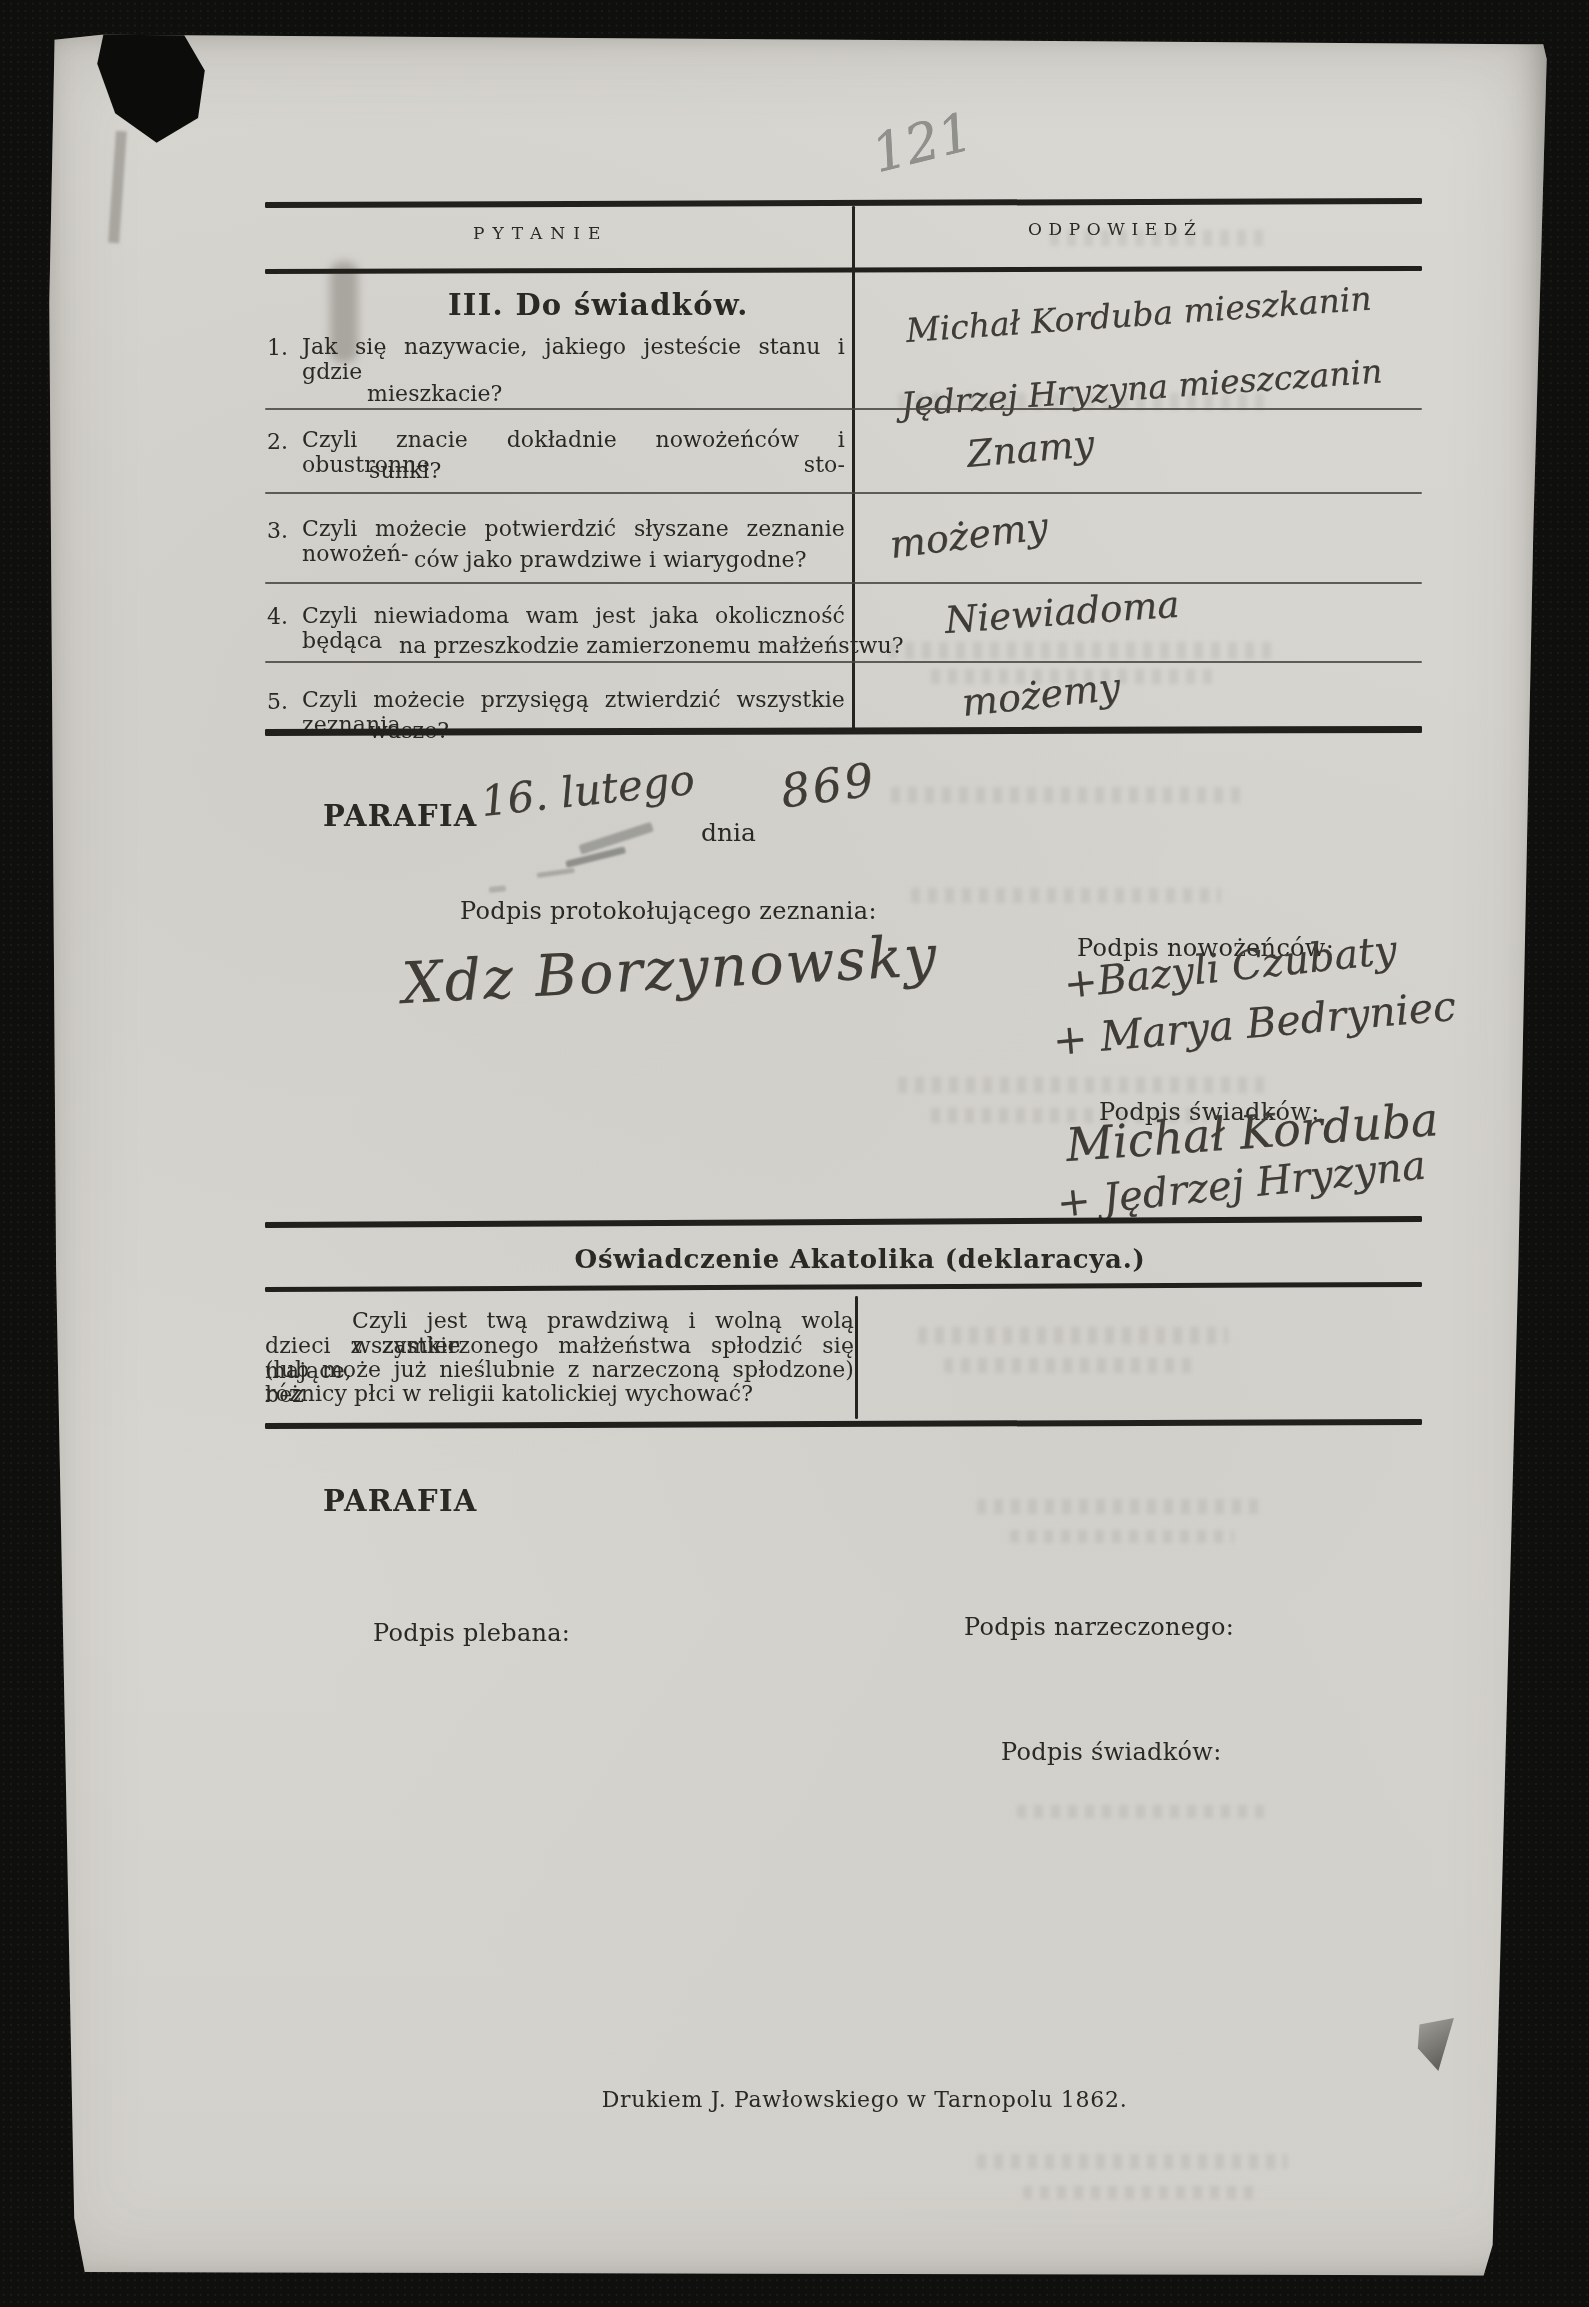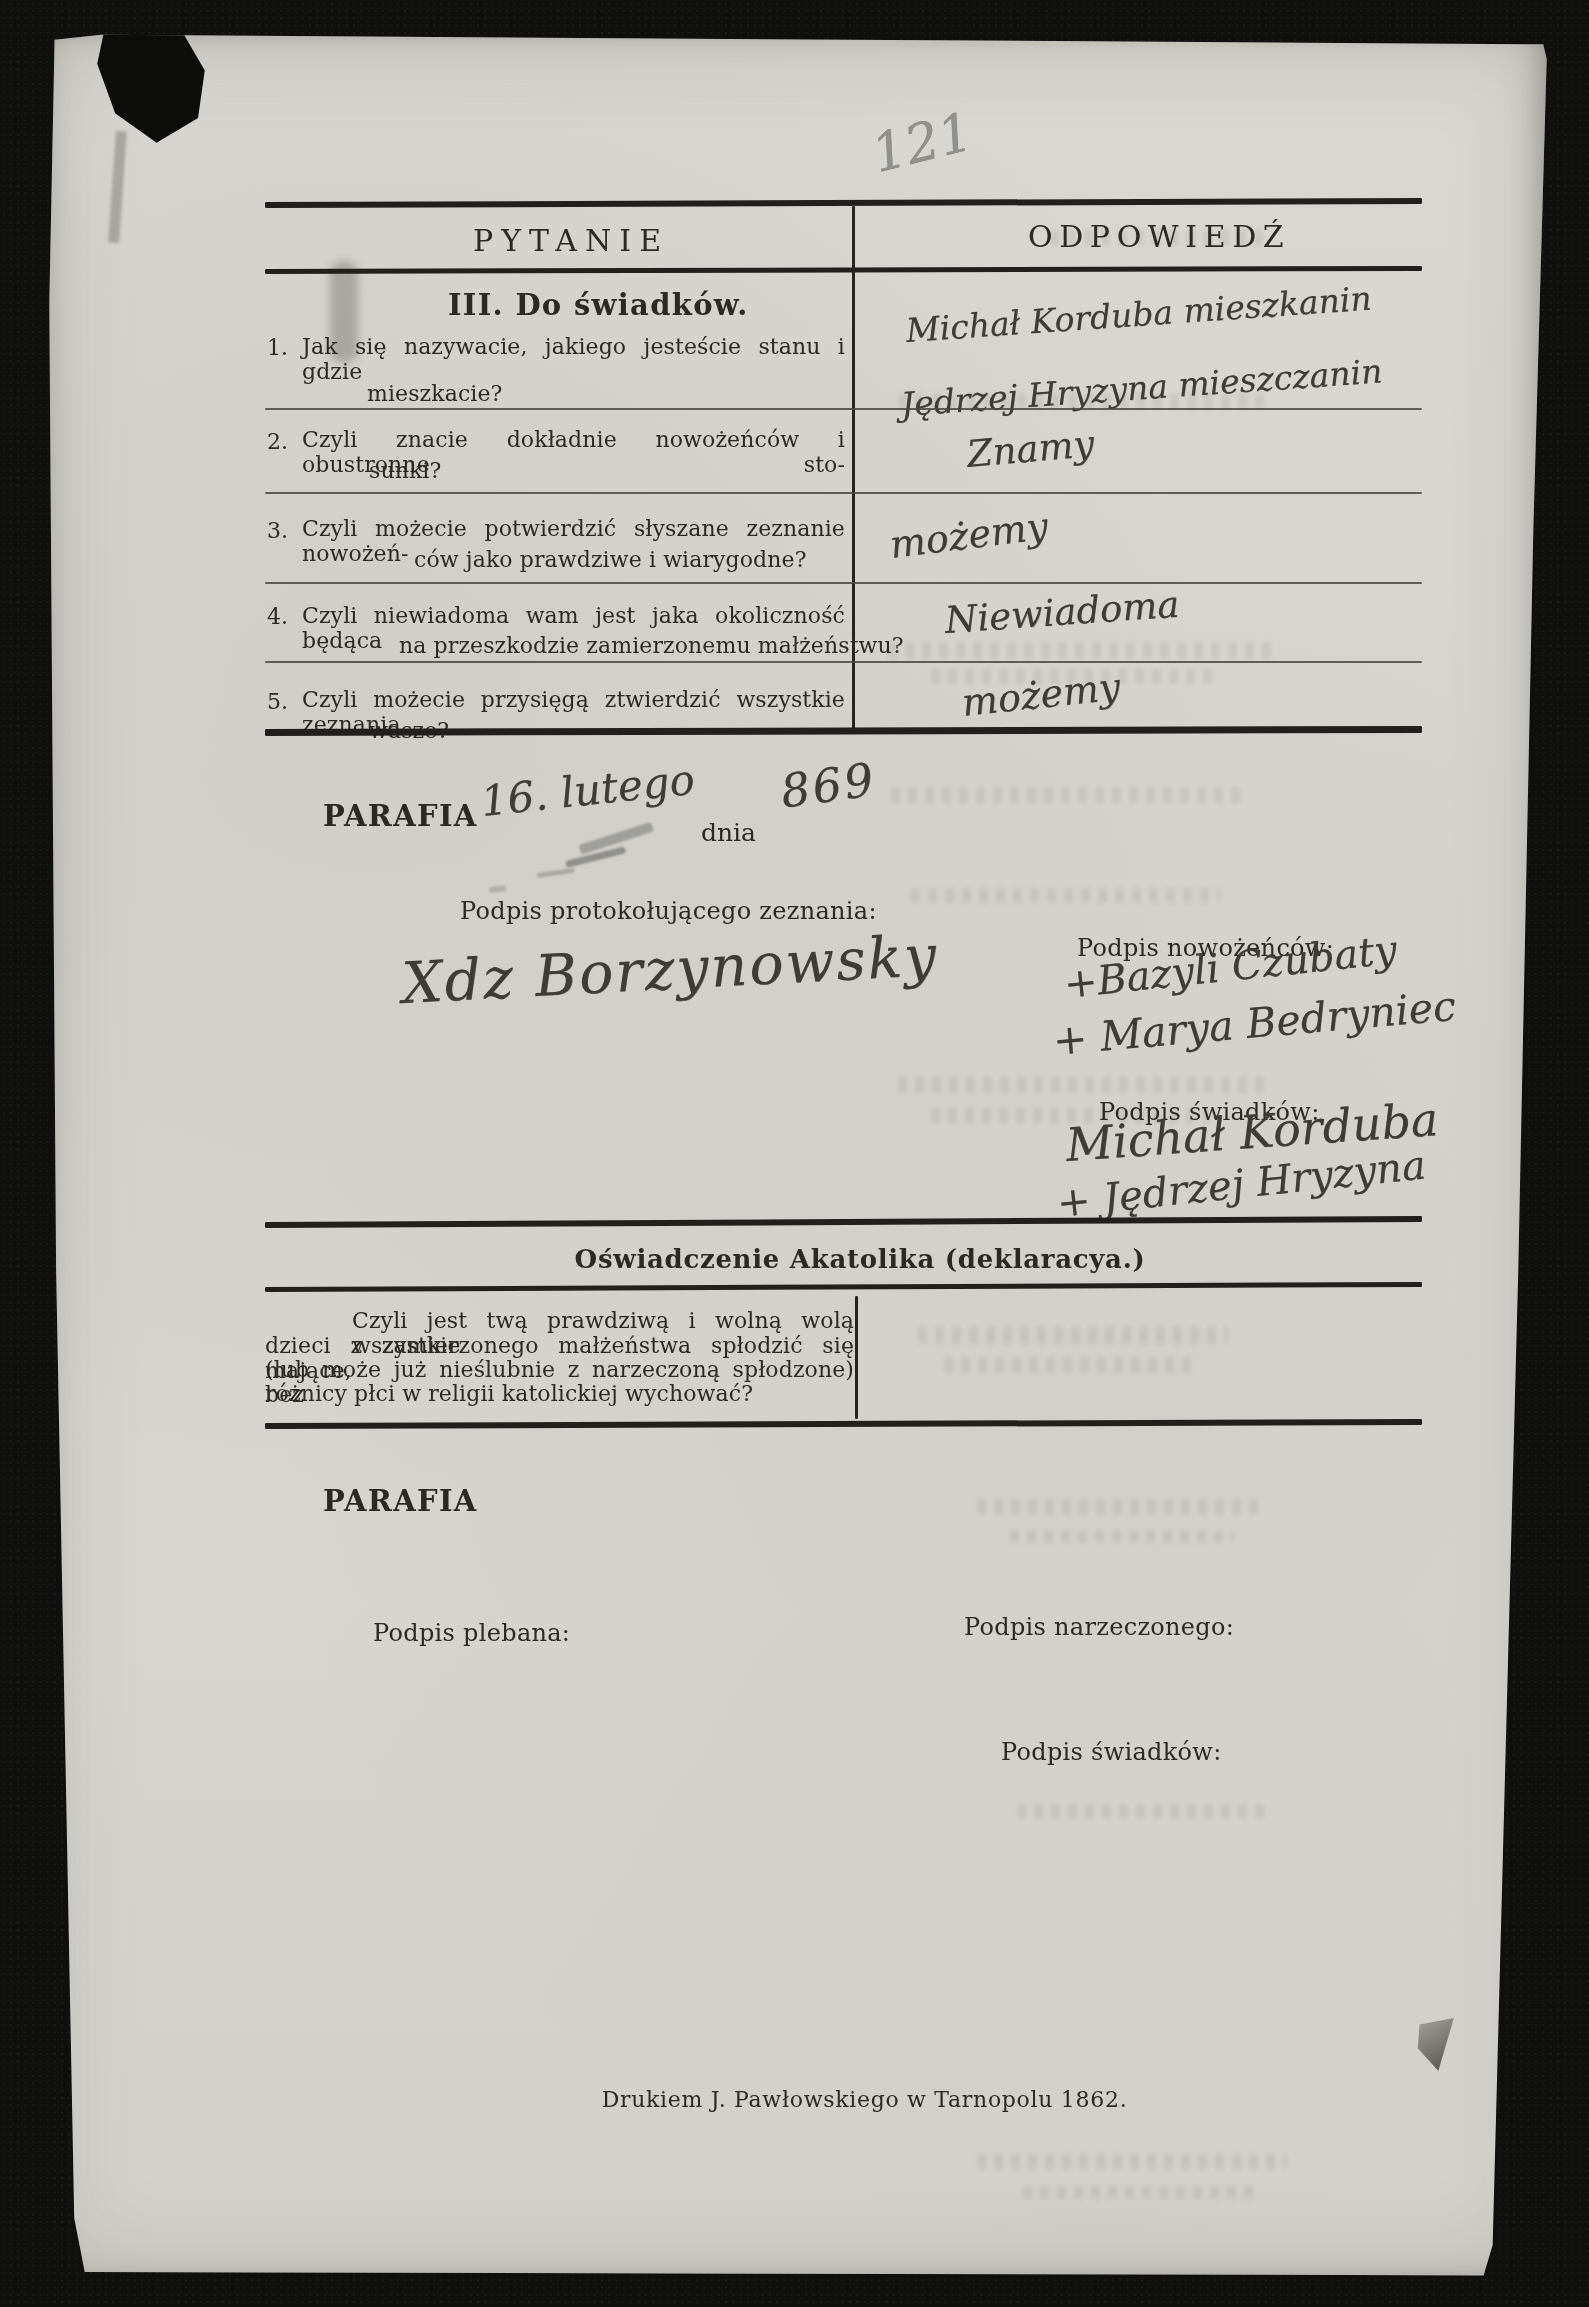--- a/index.html
+++ b/index.html
@@ -23,21 +23,21 @@
     box-shadow:inset 0 0 92px rgba(95,90,78,.28), inset -18.5px 0 36px -16px rgba(70,66,58,.55), inset 14.5px 0 33px -17px rgba(70,66,58,.4);
   }
   .print{color:#2b2923;}
   .rule{background:#21201c;border-radius:1.3px;transform-origin:left center;}
   .sep{background:#4a4741;height:2px;opacity:.85;border-radius:1.3px;}
   .vdiv{background:#262420;border-radius:1.3px;}
   .qnum{font-size:22px;}
   .qline{font-size:22px;letter-spacing:0.1px;}
   .just{text-align:justify;text-align-last:justify;}
   .label{font-size:24px;letter-spacing:0.3px;white-space:nowrap;}
-  .caps{font-size:30px;letter-spacing:8px;white-space:nowrap;}
+  .caps{font-size:17px;letter-spacing:8px;white-space:nowrap;}
   .secbold{font-size:29px;font-weight:bold;letter-spacing:1.3px;white-space:nowrap;}
   .hw{
     font-family:"DejaVu Serif", serif;font-style:italic;color:#3f3c36;
     white-space:nowrap;transform-origin:left center;
     text-shadow:0.3px 0.3px 0.5px rgba(45,42,36,.45);
   }
   .pencil{color:#90908c;font-style:italic;}
   .bleed{
     background:repeating-linear-gradient(90deg, rgba(70,66,58,.6) 0 9.2px, transparent 9.2px 17px);
     filter:blur(2px);opacity:.15;border-radius:2.6px;

